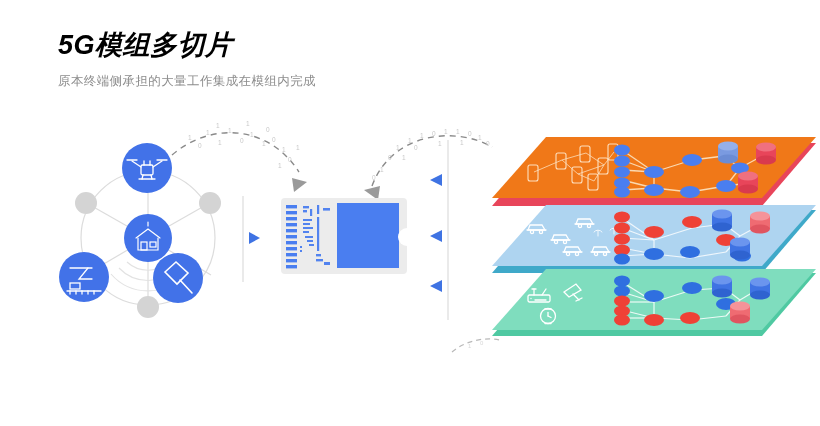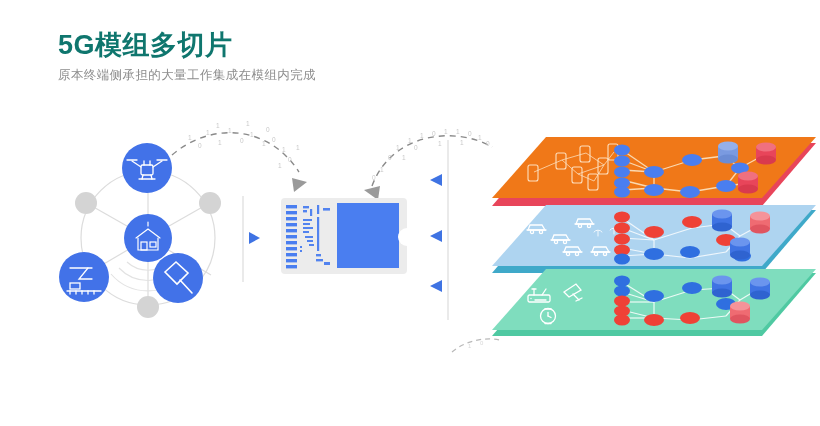--- a/index.html
+++ b/index.html
@@ -7,25 +7,25 @@
     width: 820px; height: 426px;
     background: #ffffff;
     font-family: "Liberation Sans", sans-serif;
     overflow: hidden;
   }
   #stage { position: relative; width: 820px; height: 426px; background: #fff; }
 
   
   .hdr { position: absolute; left: 58px; top: 30px; }
   .hdr-title {
-    font-size: 27px; font-weight: bold; color: #0f766e;
-    letter-spacing: 0.5px; line-height: 1.15;
+    font-size: 27px; font-weight: bold; color: #000000;
+    letter-spacing: 0.5px; line-height: 1.15; font-style: italic;
   }
   .hdr-sub {
-    margin-top: 6px; font-size: 12.5px; color: #8c8c8c;
+    margin-top: 12px; font-size: 12.5px; color: #8c8c8c;
     letter-spacing: 0.4px; line-height: 1.3;
   }
 
   
   #art { position: absolute; left: 0; top: 0; width: 820px; height: 426px; }
 </style>
 </head>
 <body>
 
 <div id="stage">

